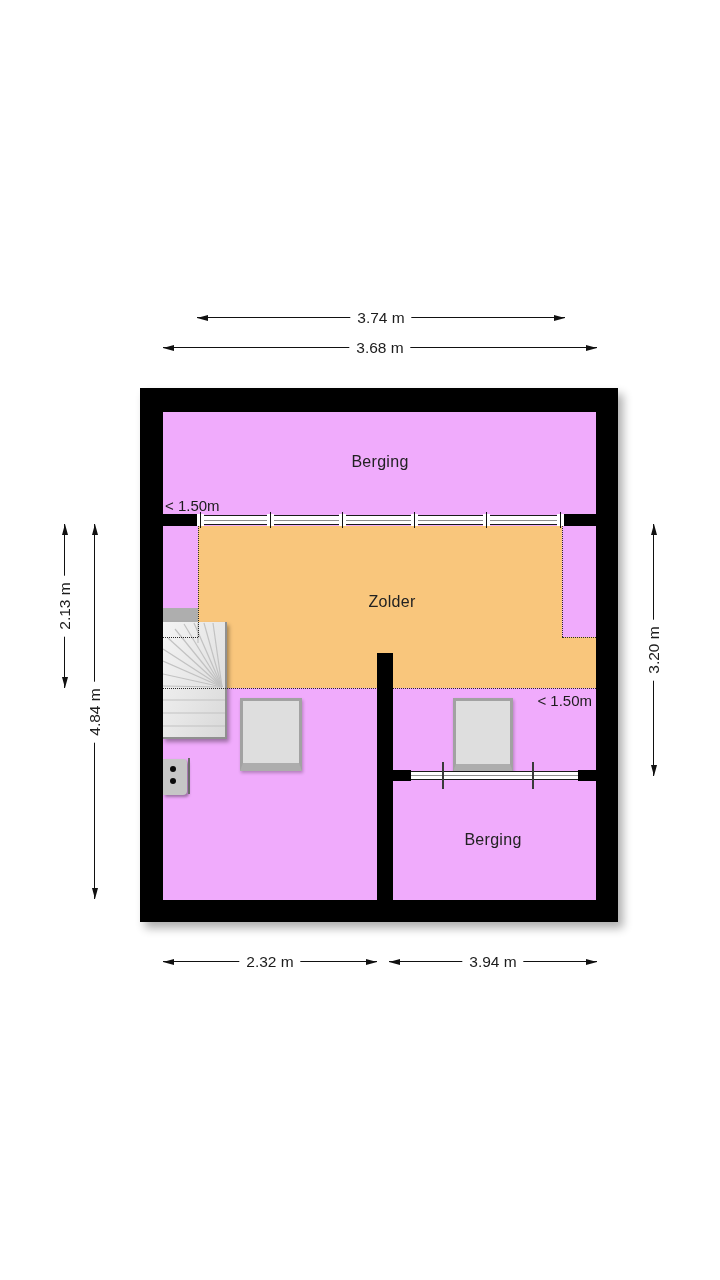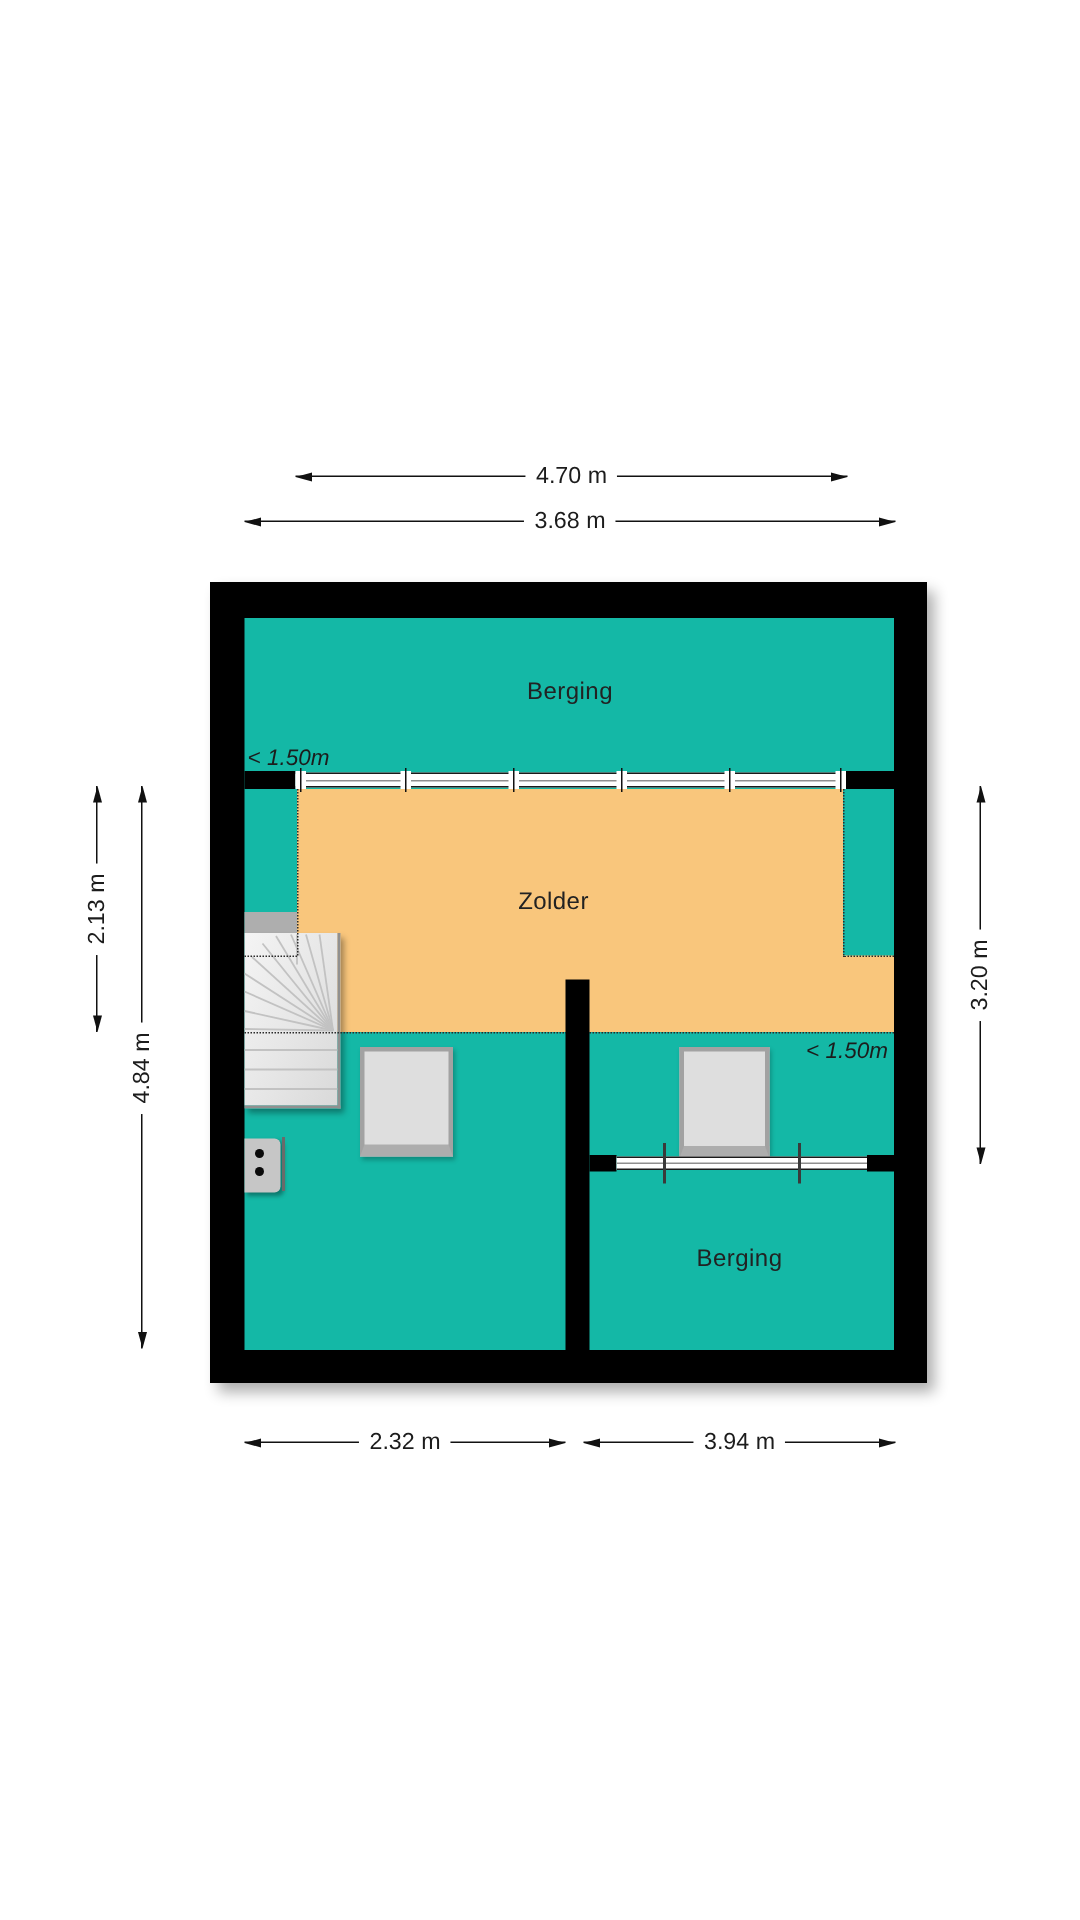--- a/index.html
+++ b/index.html
@@ -11,21 +11,21 @@
   }
 
   
   .plan {
     position:absolute; left:140px; top:388px; width:478px; height:534px;
     background:#000;
     box-shadow:5px 6px 9px rgba(0,0,0,0.32);
   }
   .inner {
     position:absolute; left:23px; top:24px; width:433px; height:488px;
-    background:#14b8a6;
+    background:#f0abfc;
   }
 
   
   .zolder-fill {
     position:absolute; left:35px; top:114px; width:398px; height:162px;
     background:#f9c67c; z-index:2;
     clip-path:polygon(0 0,364px 0,364px 111px,398px 111px,398px 162px,0 162px);
   }
   .stair-void { position:absolute; left:0; top:196px; width:35px; height:14px; background:#aeaeae; z-index:1; }
 
@@ -68,21 +68,21 @@
     box-shadow:2px 2px 3px rgba(0,0,0,0.35);
   }
   .outlet .pin { position:absolute; left:7px; width:6px; height:6px; border-radius:50%; background:#0a0a0a; }
   .outlet-line { position:absolute; left:25px; top:346px; width:2px; height:36px; background:#6a6a6a; z-index:4; }
 
   
   .room-label {
     position:absolute; z-index:8; width:120px; text-align:center;
     font-size:16px; line-height:16px; color:#222; letter-spacing:0.3px;
   }
-  .hmark { position:absolute; z-index:8; font-size:15px; line-height:15px; color:#1c1c1c;font-style:italic; }
+  .hmark { position:absolute; z-index:8; font-size:15px; line-height:15px; color:#1c1c1c; }
 
   
   .dim { position:absolute; z-index:9; }
   .dim-h { height:0; }
   .dim-v { width:0; }
   .dline-h { position:absolute; left:0; right:0; top:-0.75px; border-top:1.5px solid #111; }
   .dline-v { position:absolute; top:0; bottom:0; left:-0.75px; border-left:1.5px solid #111; }
   .ah { position:absolute; width:0; height:0; }
   .a-left  { left:0;  top:-3.5px; border:3.5px solid transparent; border-left:none;  border-right:11px solid #111; }
   .a-right { right:0; top:-3.5px; border:3.5px solid transparent; border-right:none; border-left:11px solid #111; }
@@ -96,21 +96,21 @@
 </style>
 </head>
 <body>
 
 <div class="canvas">
 
   <div class="dim dim-h" style="left:197px; top:318px; width:368px;">
     <span class="dline-h"></span>
     <span class="ah a-left"></span>
     <span class="ah a-right"></span>
-    <span class="dlabel">4.70 m</span>
+    <span class="dlabel">3.74 m</span>
   </div>
   <div class="dim dim-h" style="left:163px; top:348px; width:434px;">
     <span class="dline-h"></span>
     <span class="ah a-left"></span>
     <span class="ah a-right"></span>
     <span class="dlabel">3.68 m</span>
   </div>
   <div class="dim dim-v" style="left:65px; top:524px; height:164px;">
     <span class="dline-v"></span>
     <span class="ah a-up"></span>
@@ -212,21 +212,21 @@
 
       <div class="wall" style="left:230px; top:358px; width:18px; height:11px;"></div>
       <div class="wall" style="left:415px; top:358px; width:18px; height:11px;"></div>
       <div class="glz" style="left:248px; top:359px; width:167px; height:9px;">
         <span class="glz-mid"></span>
       </div>
       <div class="gtick" style="left:279px; top:350px; height:27px;"></div>
       <div class="gtick" style="left:369px; top:350px; height:27px;"></div>
 
       <div class="room-label" style="left:157px; top:42px;">Berging</div>
-      <div class="room-label" style="left:146px; top:182px;">Zolder</div>
+      <div class="room-label" style="left:169px; top:182px;">Zolder</div>
       <div class="room-label" style="left:270px; top:420px;">Berging</div>
 
       <div class="hmark" style="left:2px; top:86px;">&lt; 1.50m</div>
       <div class="hmark" style="right:4px; top:281px; width:100px; text-align:right;">&lt; 1.50m</div>
 
     </div>
   </div>
 
 </div>
 

